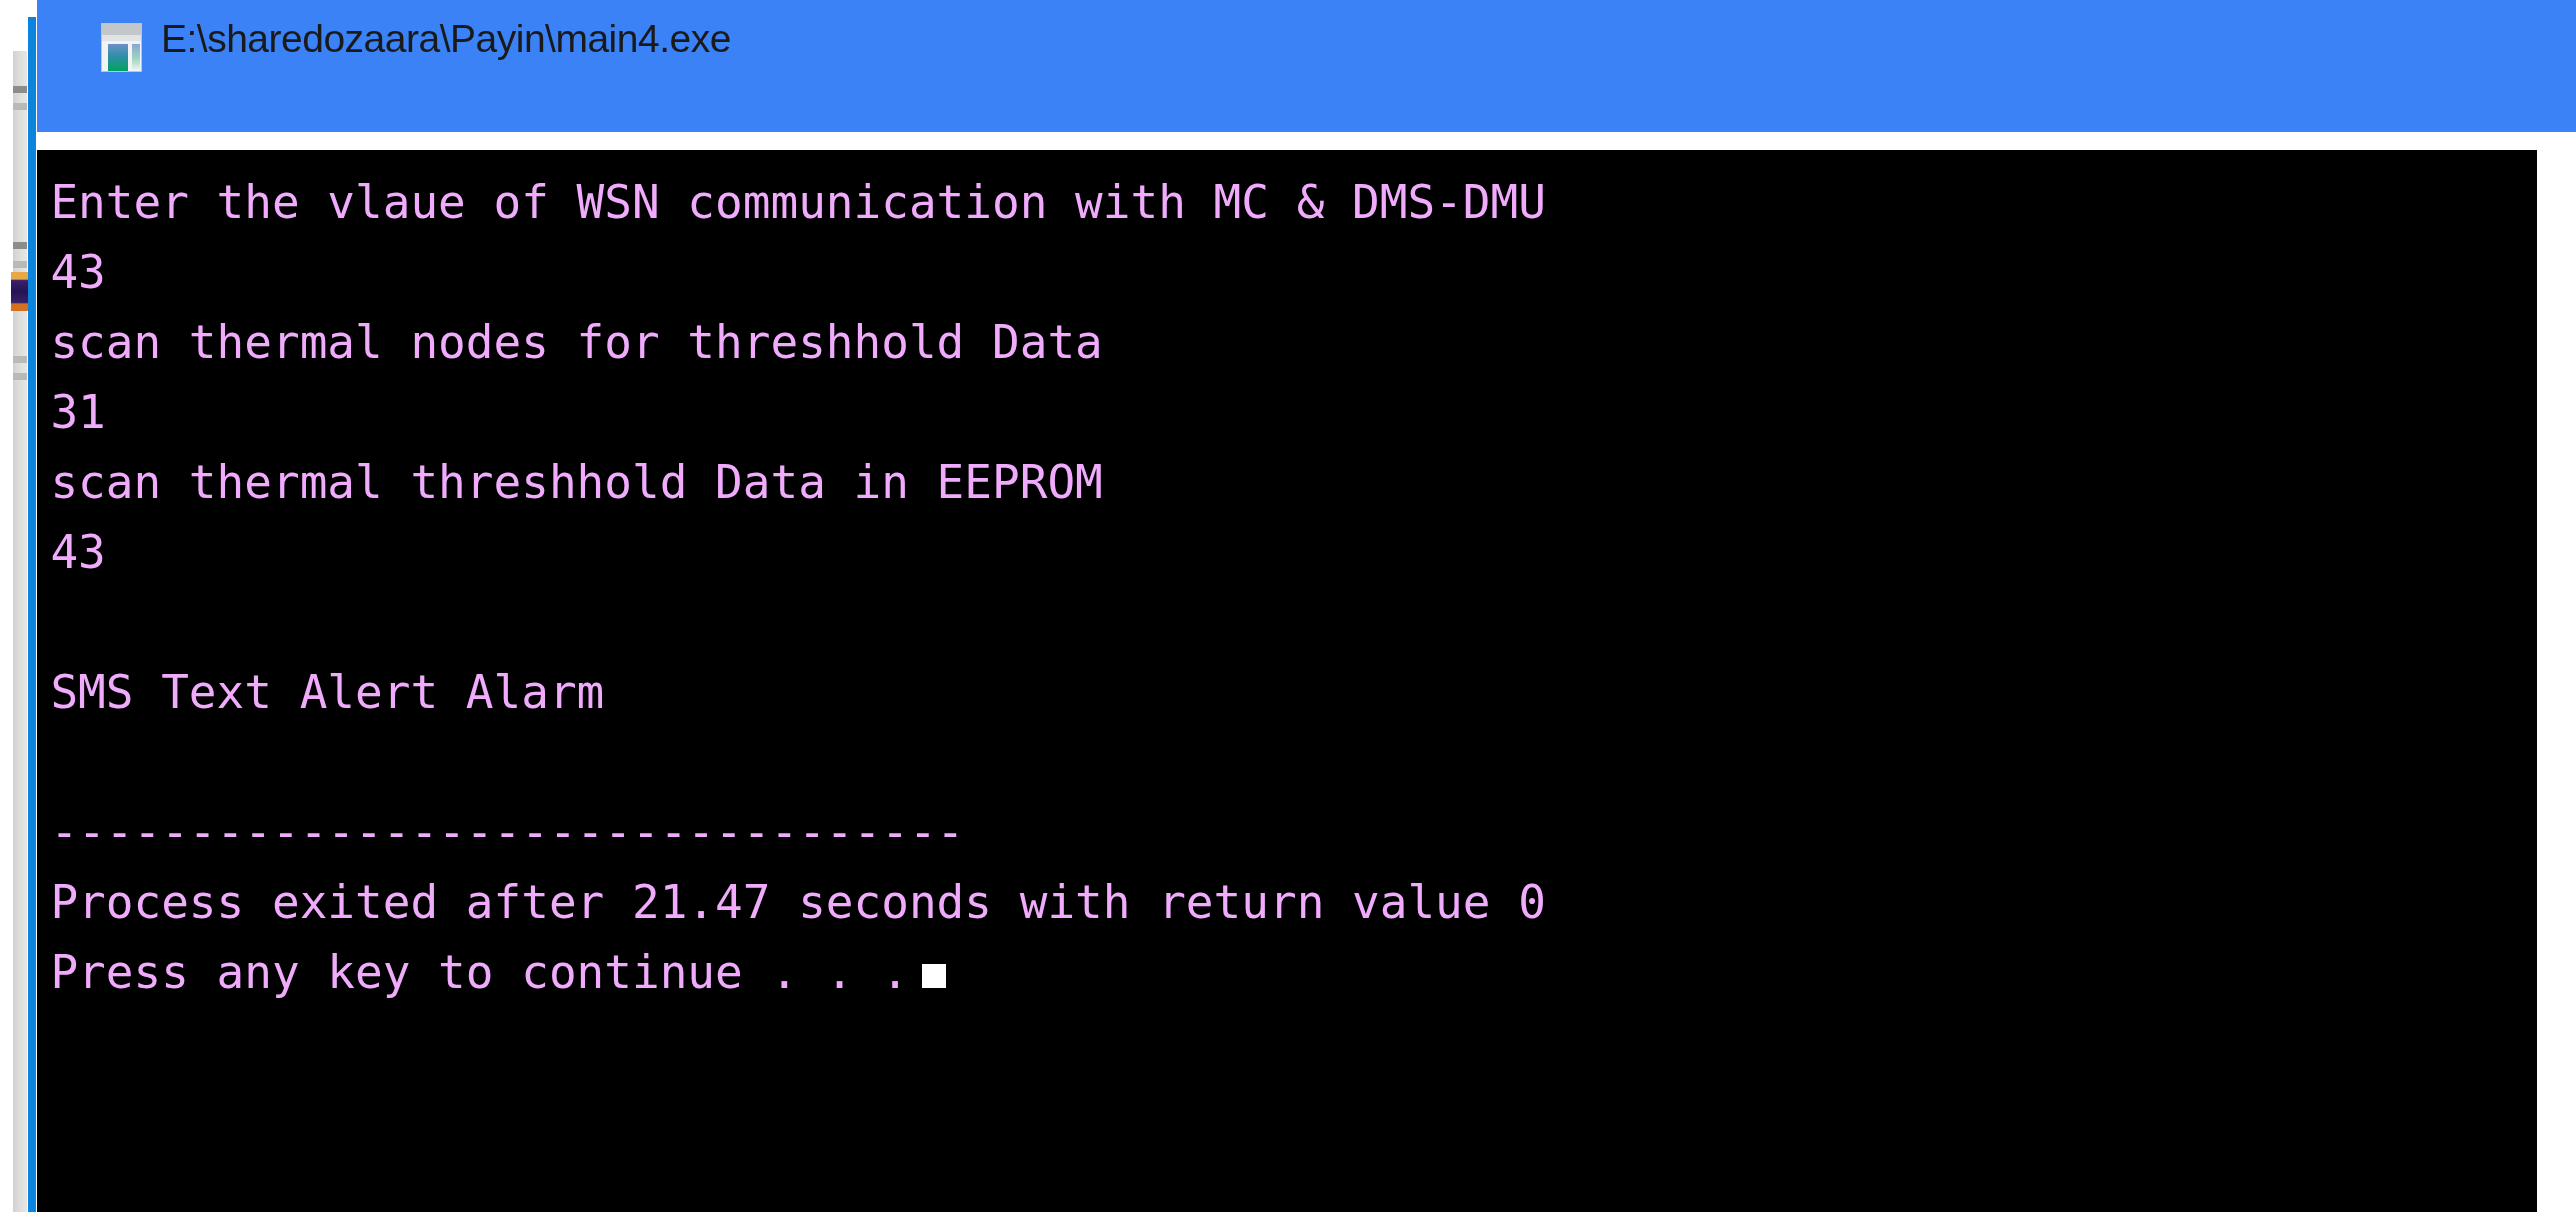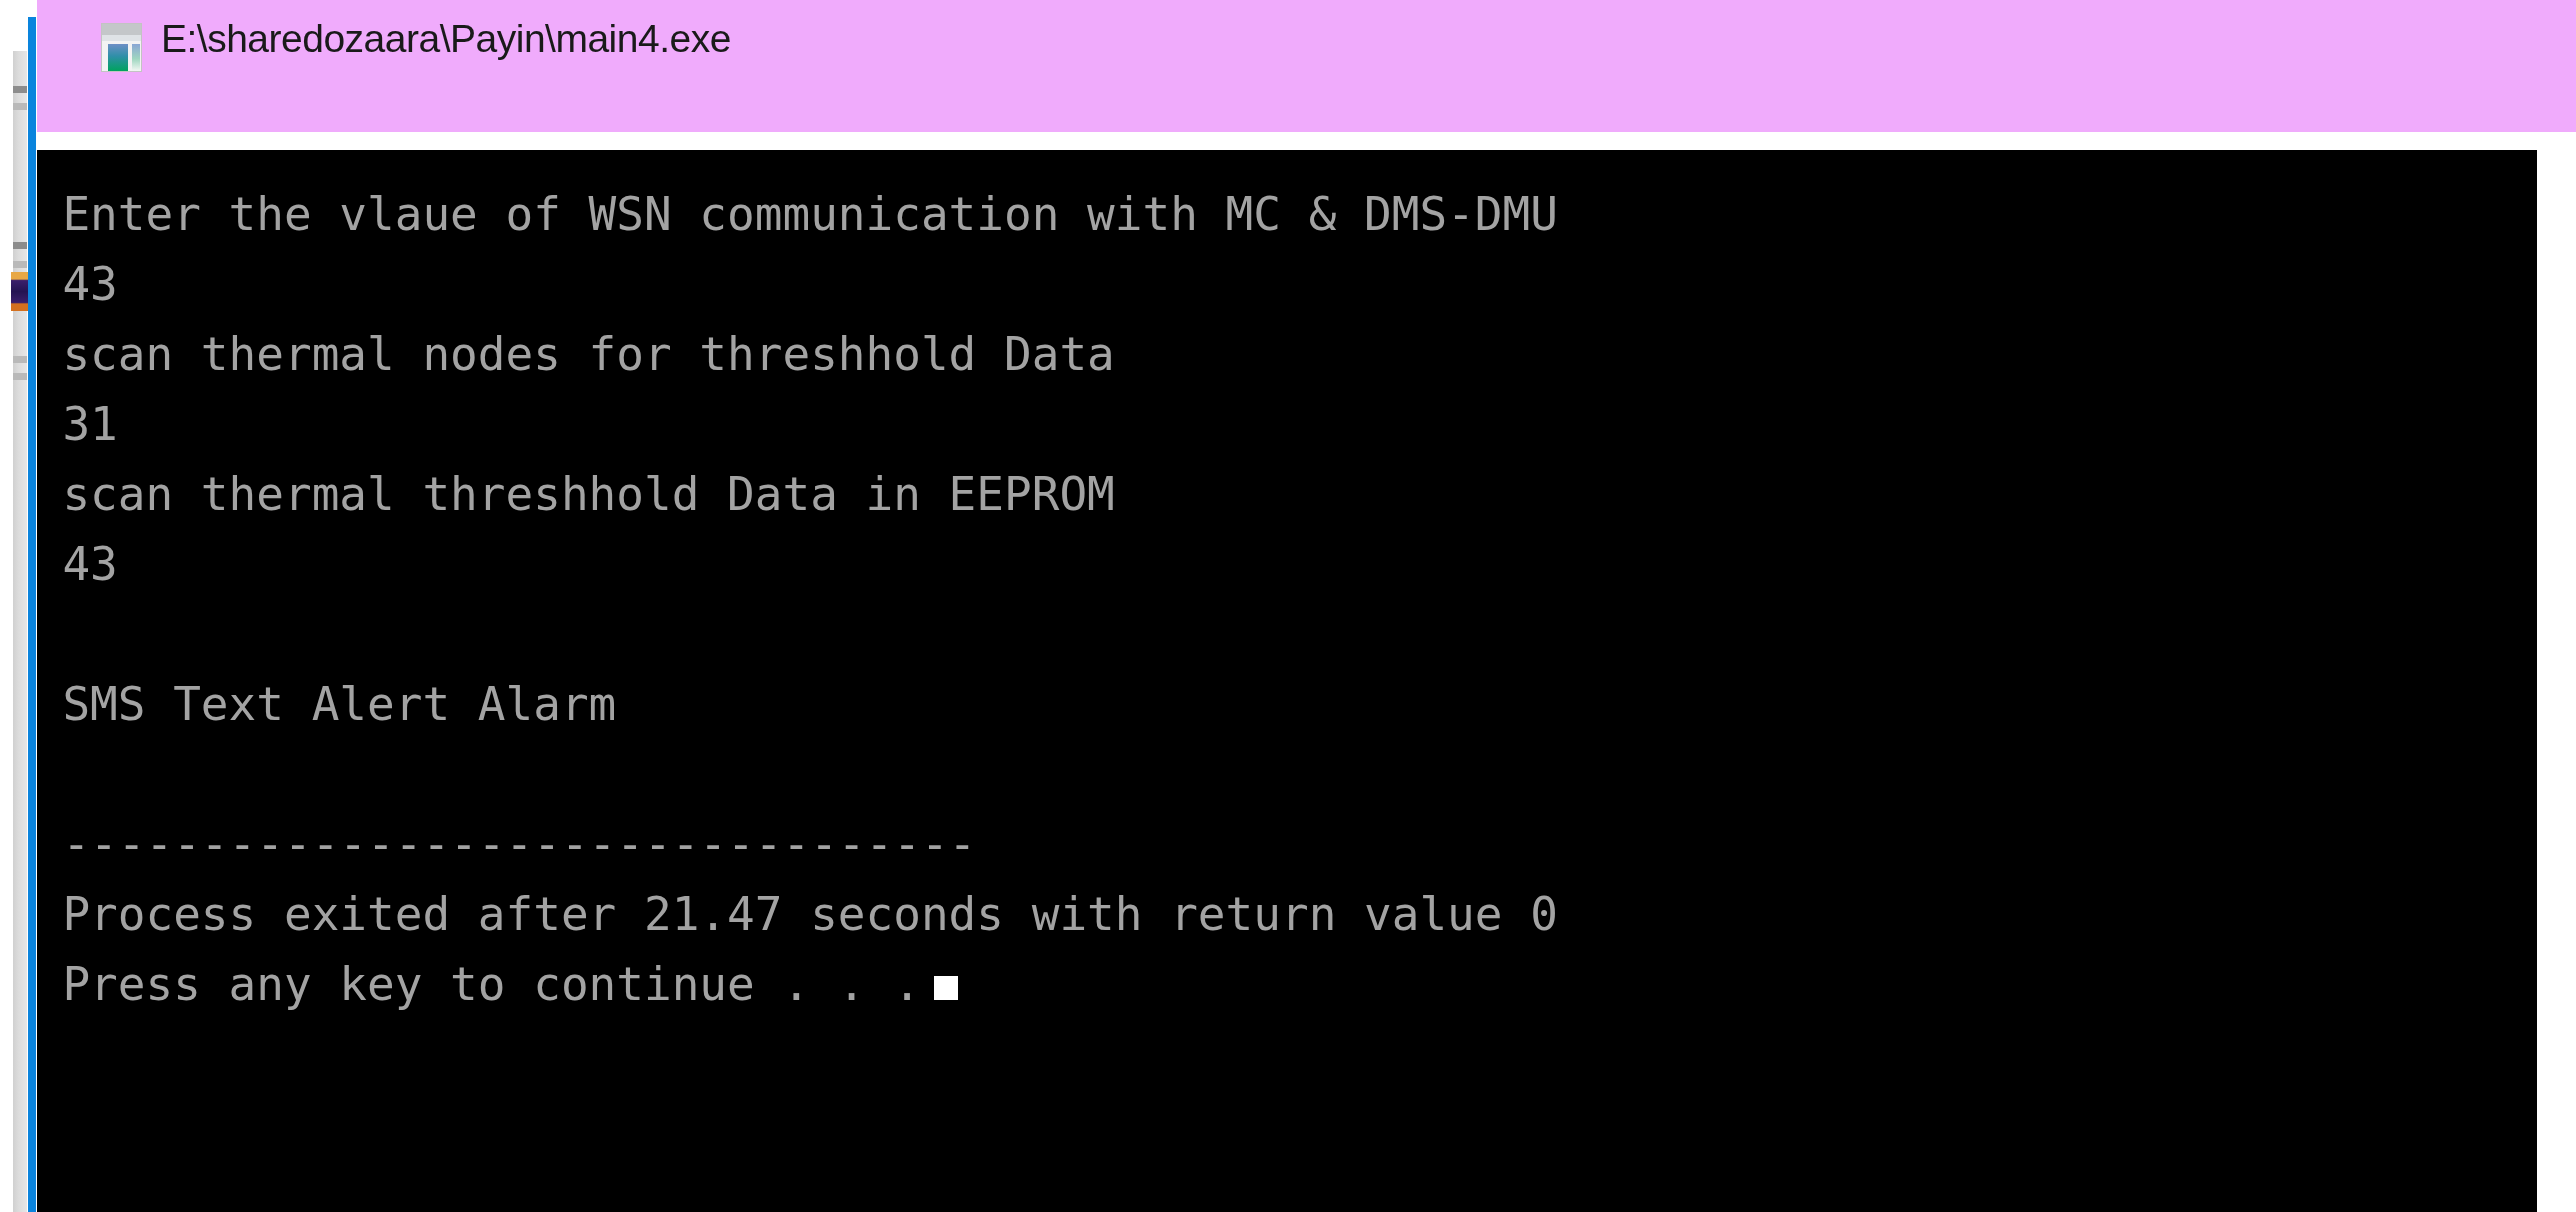--- a/index.html
+++ b/index.html
@@ -53,21 +53,21 @@
     background: #0a84dd;
   }
 
   
   #titlebar {
     position: absolute;
     left: 37px;
     top: 0px;
     width: 2539px;
     height: 132px;
-    background: #f0abfc;
+    background: #3b82f6;
     display: flex;
     align-items: flex-start;
   }
   #app-icon {
     position: absolute;
     left: 64px;
     top: 23.4px;
     width: 41px;
     height: 49px;
   }
@@ -120,23 +120,23 @@
     left: 37px;
     top: 150px;
     width: 2500px;
     height: 1062px;
     background: #000000;
     padding: 13px 0 0 9.4px;
     box-sizing: border-box;
     overflow: hidden;
   }
   #console-output {
-    margin: 16px;
+    margin: 4px;
     padding: 0;
-    color: #a3a3a3;
+    color: #f0abfc;
     font-family: "DejaVu Sans Mono", "Liberation Mono", monospace;
     font-size: 46px;
     line-height: 70px;
     white-space: pre;
     letter-spacing: 0px;
   }
   #console-output .line { display: block; min-height: 70px; }
   #cursor-block {
     display: inline-block;
     width: 24.4px;

